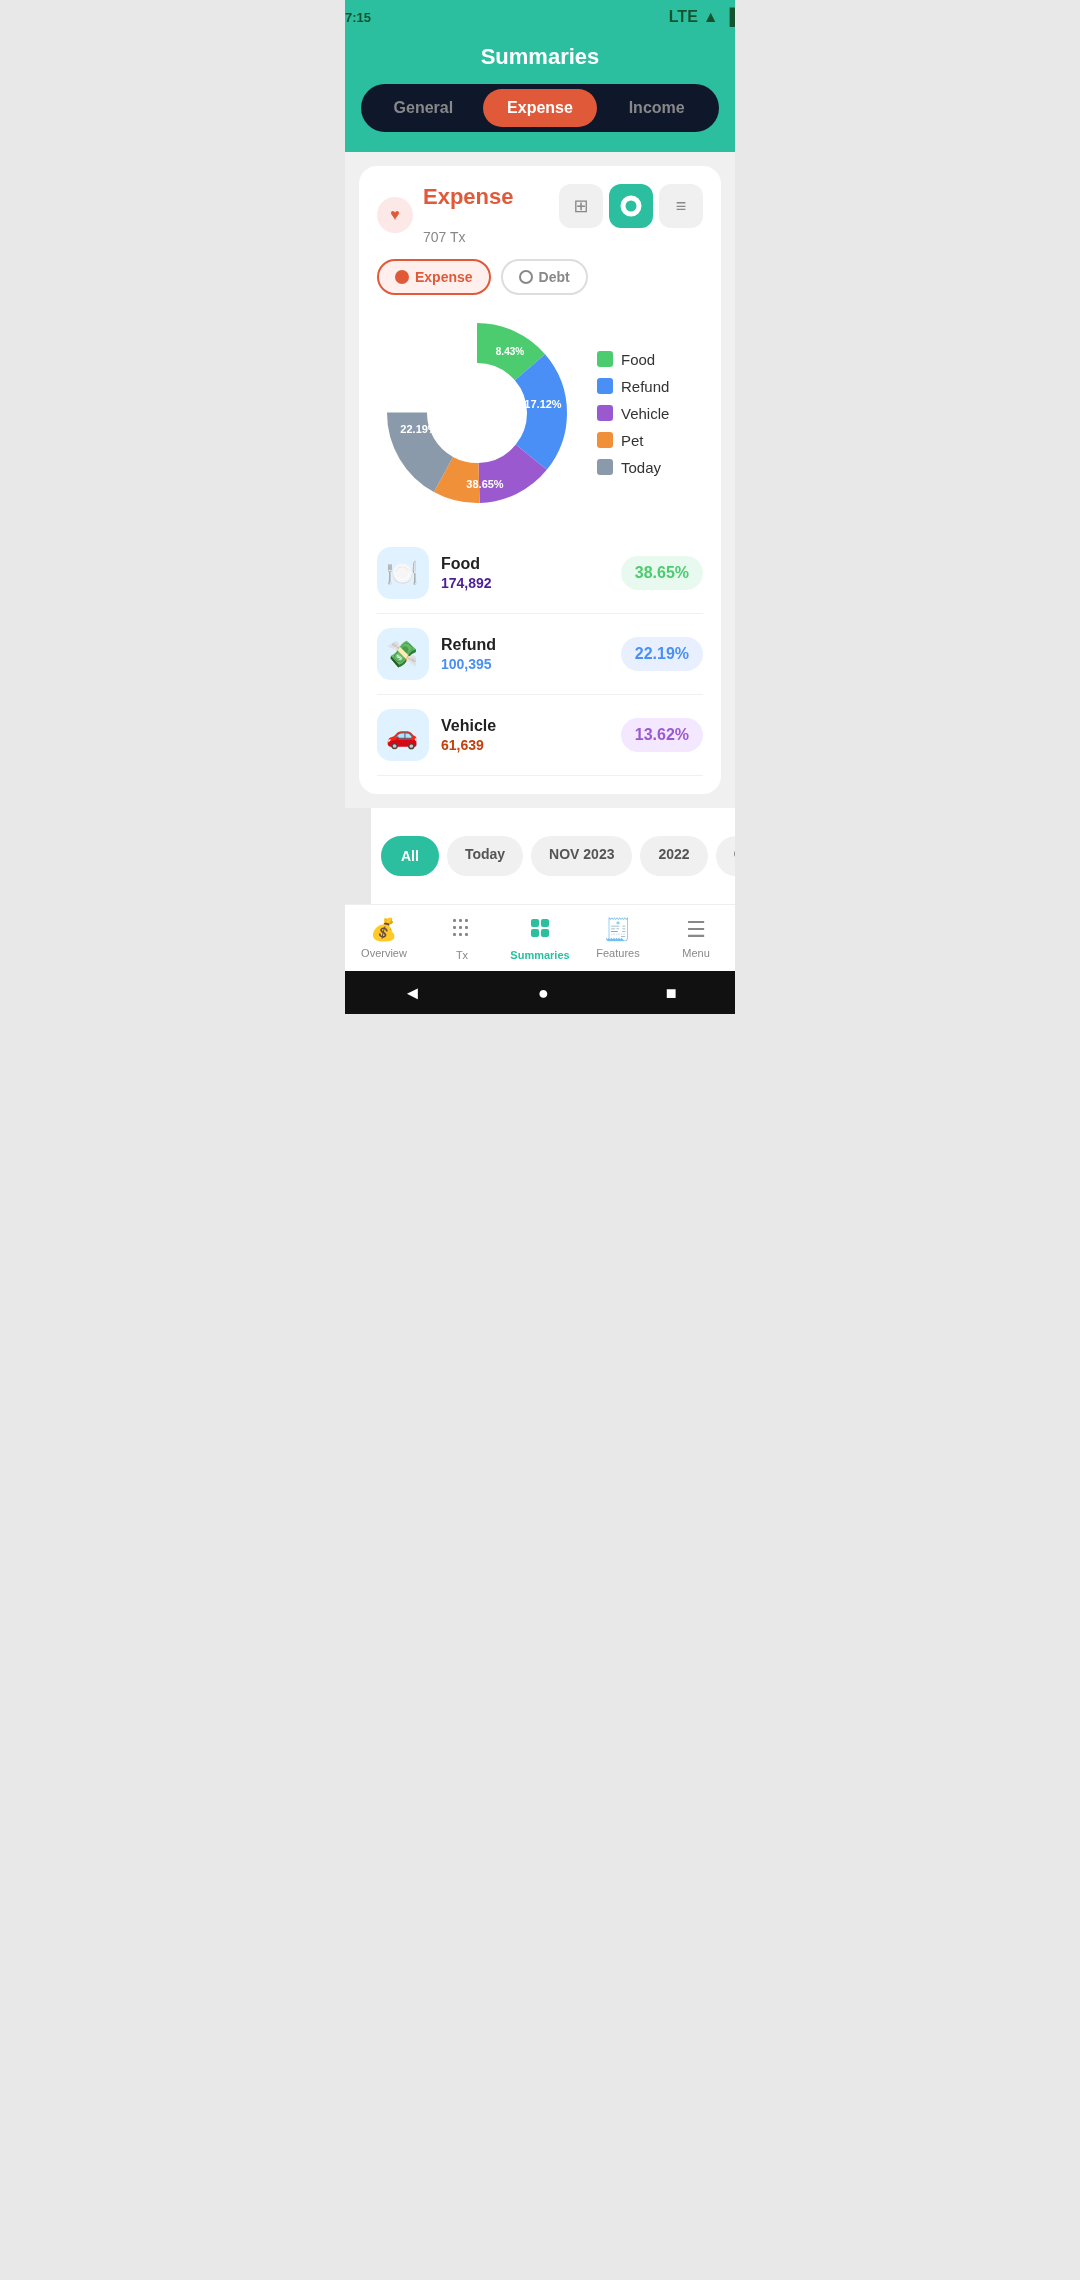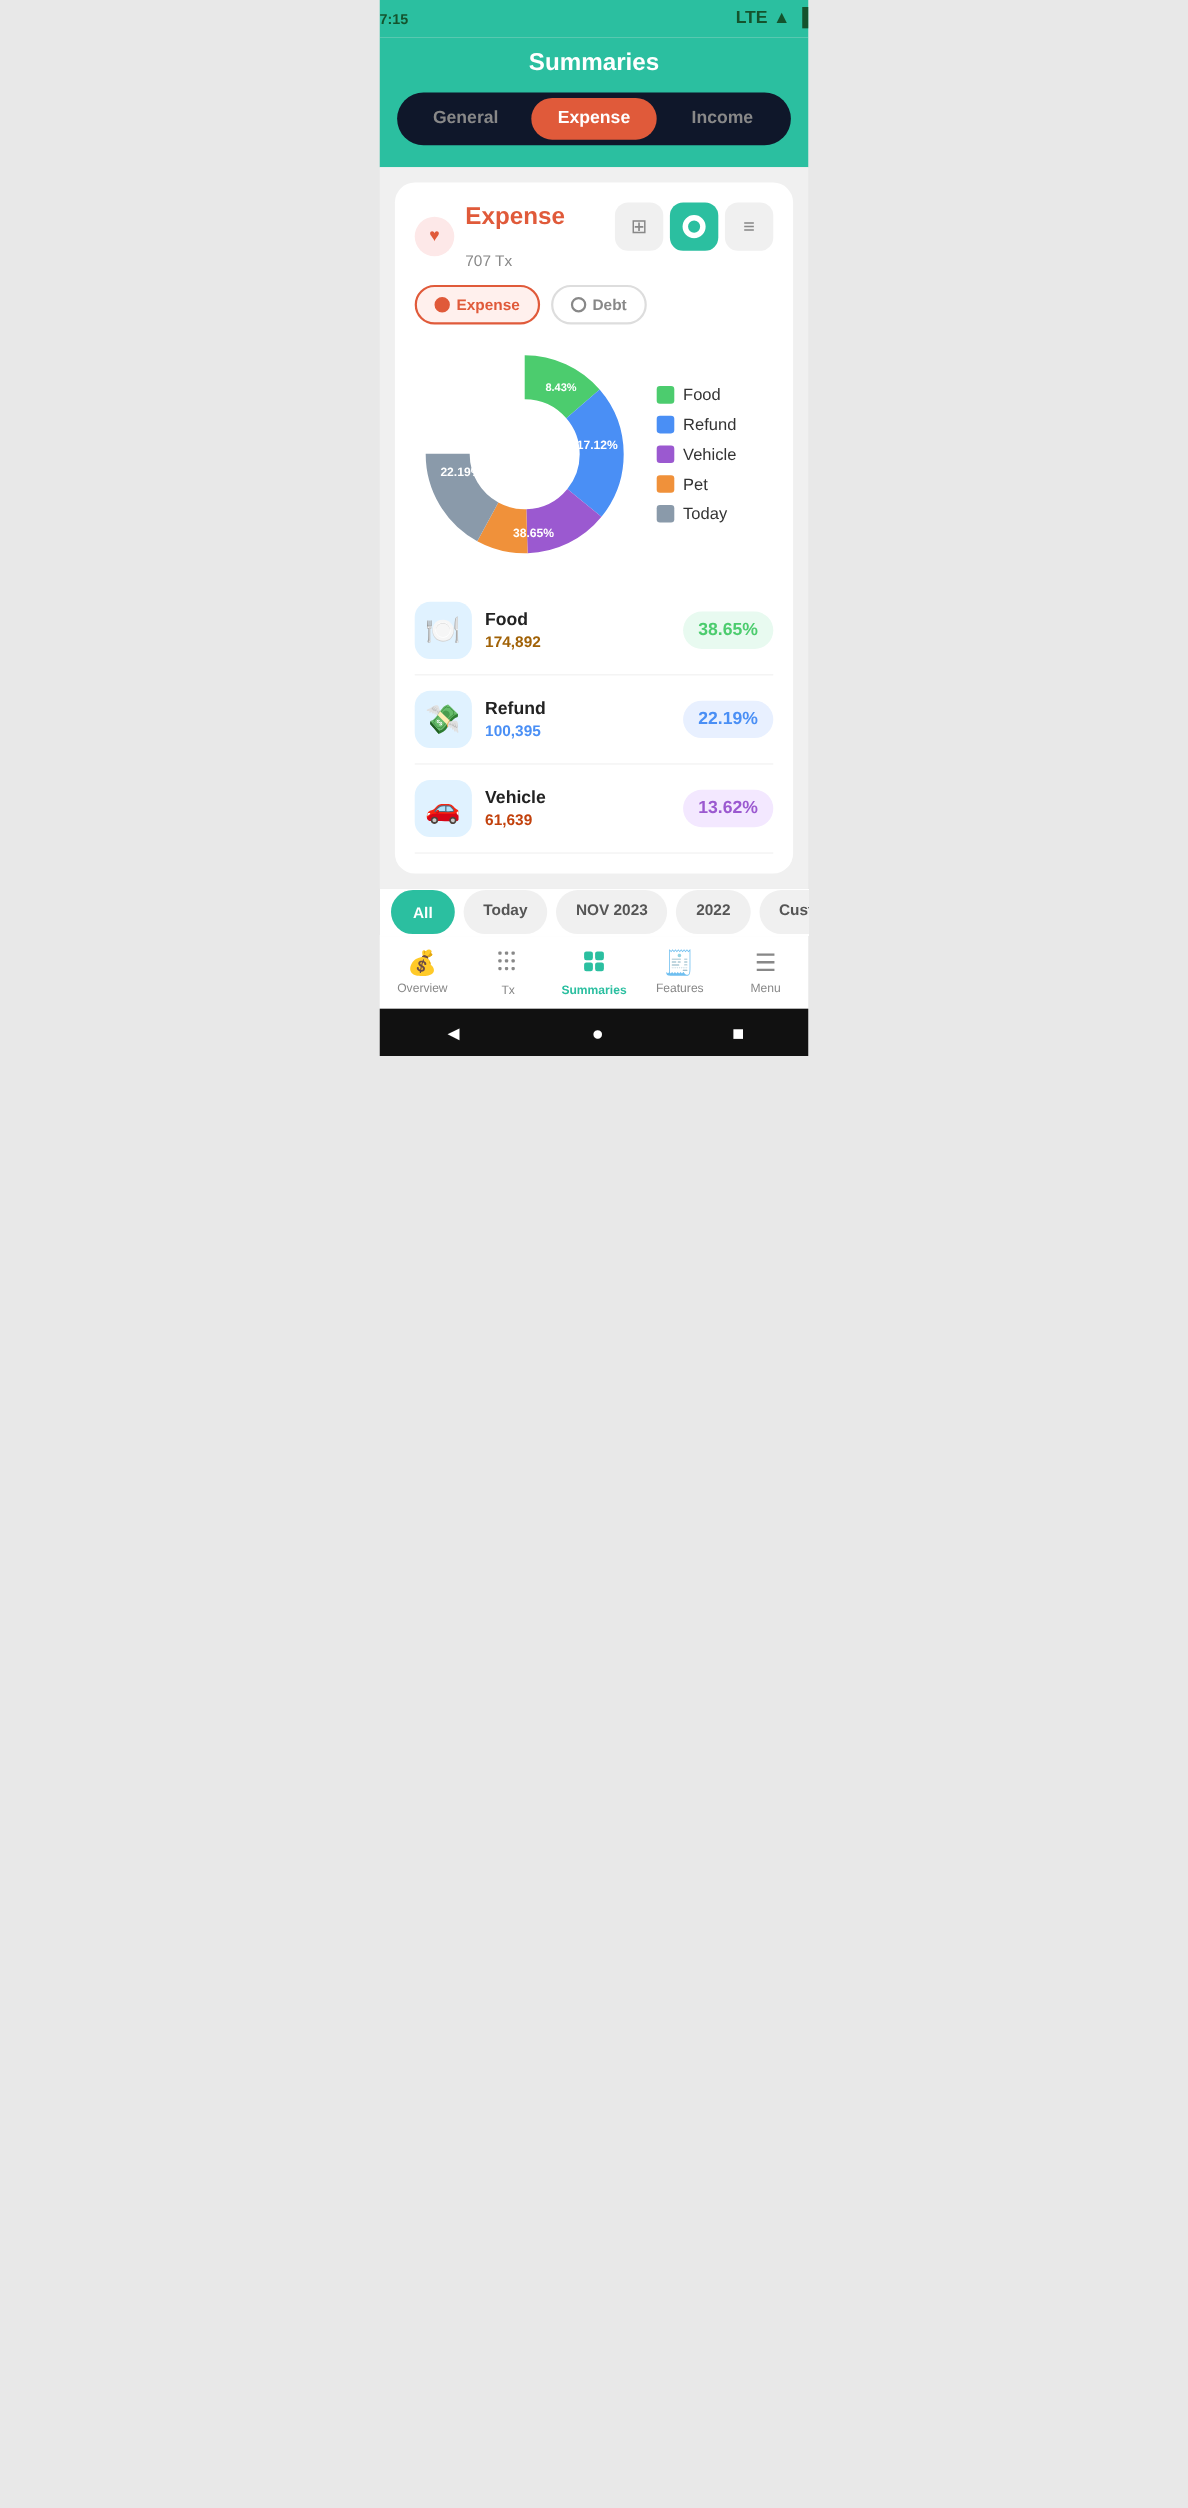--- a/index.html
+++ b/index.html
@@ -241,24 +241,25 @@
     .category-pct-badge {
       padding: 8px 14px;
       border-radius: 20px;
       font-size: 16px;
       font-weight: 700;
     }
 
     
     .time-filter-bar {
       background: white;
-      padding: 1px 10px;
+      padding: 28px 10px;
       display: flex;
       gap: 8px;
       overflow-x: auto;
+      margin-left: 26px;
     }
     .time-chip {
       padding: 10px 18px;
       border-radius: 22px;
       font-size: 14px;
       font-weight: 600;
       color: #555;
       background: #f0f0f0;
       white-space: nowrap;
       cursor: pointer;
@@ -417,21 +418,21 @@
         </div>
       </div>
     </div>
 
     <div class="category-list">
 
       <div class="category-item">
         <div class="category-icon" style="background:#e0f2ff">🍽️</div>
         <div class="category-info">
           <div class="category-name">Food</div>
-          <div class="category-amount" style="color:#a16207">174,892</div>
+          <div class="category-amount" style="color:#4c1d95">174,892</div>
         </div>
         <div class="category-pct-badge" style="background:#e8faf0; color:#4ccc6e">38.65%</div>
       </div>
 
       <div class="category-item">
         <div class="category-icon" style="background:#e0f2ff">💸</div>
         <div class="category-info">
           <div class="category-name">Refund</div>
           <div class="category-amount" style="color:#4a8ff5">100,395</div>
         </div>

